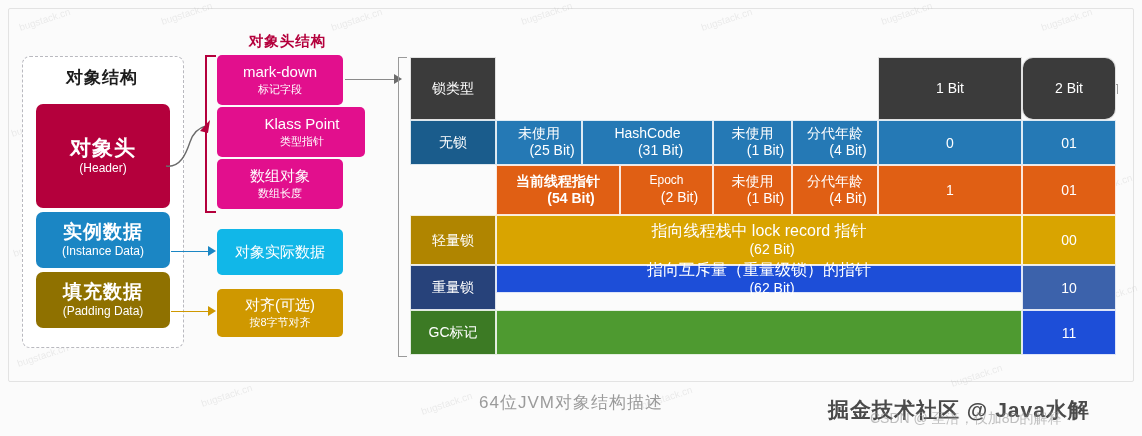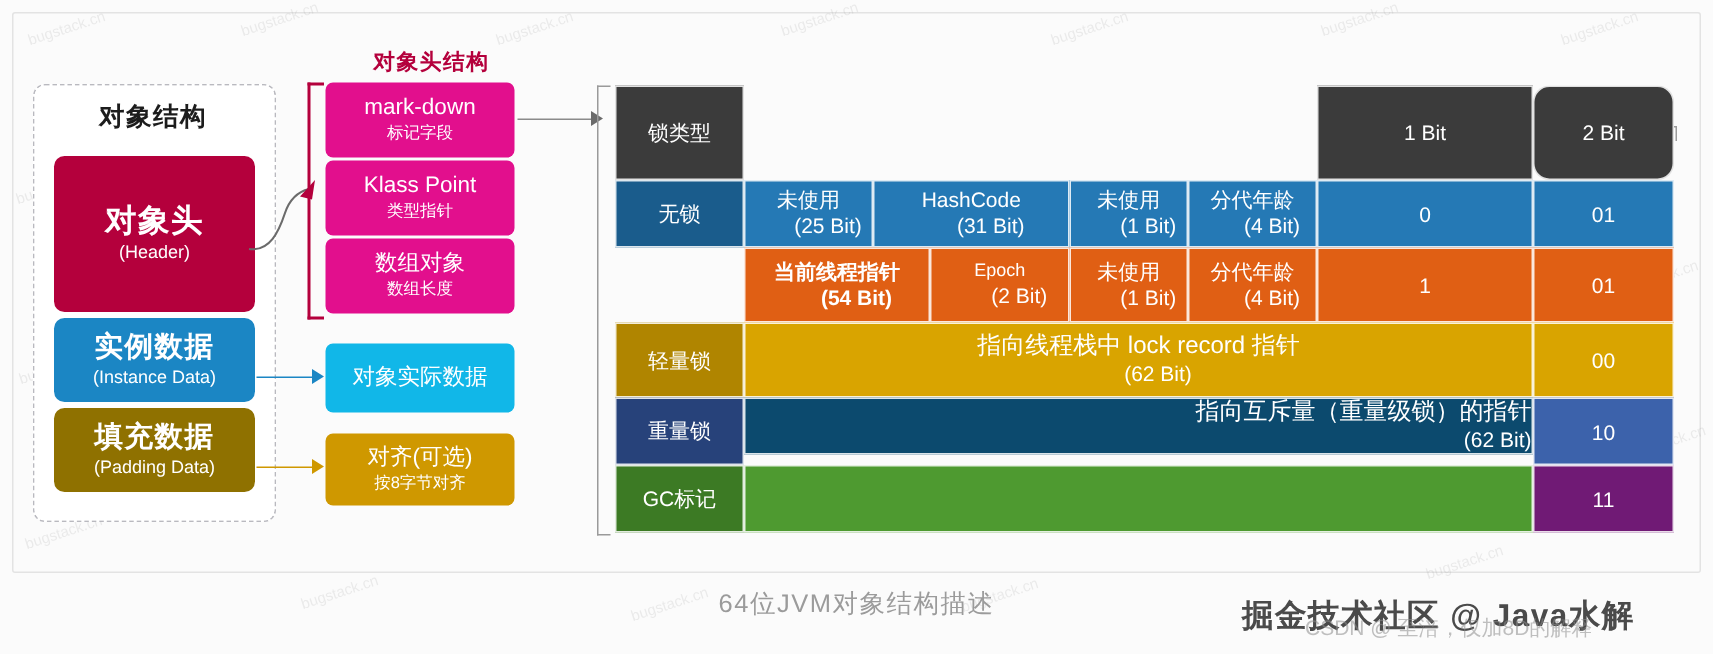--- a/index.html
+++ b/index.html
@@ -38,21 +38,21 @@
   
   .mid-title{position:absolute;left:205px;top:32px;width:165px;text-align:center;
       font-size:14.5px;font-weight:bold;color:#b4003c;letter-spacing:1px;}
 
   .mbox{position:absolute;border-radius:5px;color:#fff;text-align:center;
         display:flex;flex-direction:column;align-items:center;justify-content:center;}
   .mbox .t1{font-size:15px;line-height:1.2;}
   .mbox .t2{font-size:11px;line-height:1.3;margin-top:1px;}
 
   #box-markdown{left:217px;top:55px;width:126px;height:50px;background:#e20f8d;}
-  #box-klass   {left:217px;top:107px;width:126px;height:50px;background:#e20f8d;}
+  #box-klass   {left:217px;top:107px;width:126px;height:50px;background:#e20f8d;padding-left:22px;}
   #box-array   {left:217px;top:159px;width:126px;height:50px;background:#e20f8d;}
   #box-actual  {left:217px;top:229px;width:126px;height:46px;background:#11b7e8;}
   #box-align   {left:217px;top:289px;width:126px;height:48px;background:#cf9800;}
 
   
   .mbracket{position:absolute;left:205px;top:55px;width:9px;height:154px;
       border:2px solid #b4003c;border-right:none;}
 
   
   .conn{position:absolute;background:#8a8a8a;}
@@ -239,35 +239,35 @@
       <span class="m big">指向线程栈中 lock record 指针</span>
       <span class="s">(62 Bit)</span>
     </div>
     <div class="cell" style="left:612px;top:158px;width:94px;height:50px;background:#d9a400;">
       <span class="num">00</span>
     </div>
 
     <div class="cell lab" style="left:0;top:208px;width:86px;height:45px;background:#27427a;">
       <span class="m">重量锁</span>
     </div>
-    <div class="cell" style="left:86px;top:208px;width:526px;height:38px;background:#0c4a6e;align-items:flex-end;">
+    <div class="cell" style="left:86px;top:208px;width:526px;height:28px;background:#1d4ed8;">
       <span class="m big">指向互斥量（重量级锁）的指针</span>
       <span class="s">(62 Bit)</span>
     </div>
     <div class="cell" style="left:612px;top:208px;width:94px;height:45px;background:#3c62ab;">
       <span class="num">10</span>
     </div>
 
     <div class="cell lab" style="left:0;top:253px;width:86px;height:45px;background:#3c7a24;">
       <span class="m">GC标记</span>
     </div>
     <div class="cell" style="left:86px;top:253px;width:526px;height:45px;background:#4e9a30;">
       <span class="m"></span>
     </div>
-    <div class="cell" style="left:612px;top:253px;width:94px;height:45px;background:#701a75;text-align:center;">
+    <div class="cell" style="left:612px;top:253px;width:94px;height:45px;background:#1d4ed8;text-align:center;">
       <span class="num">11</span>
     </div>
   </div>
 
   <div class="caption">64位JVM对象结构描述</div>
   <div class="brandwm">掘金技术社区 @ Java水解</div>
   <div class="csdnwm">CSDN @ 至涪，仅加8D的解释</div>
 
 </div>
 

